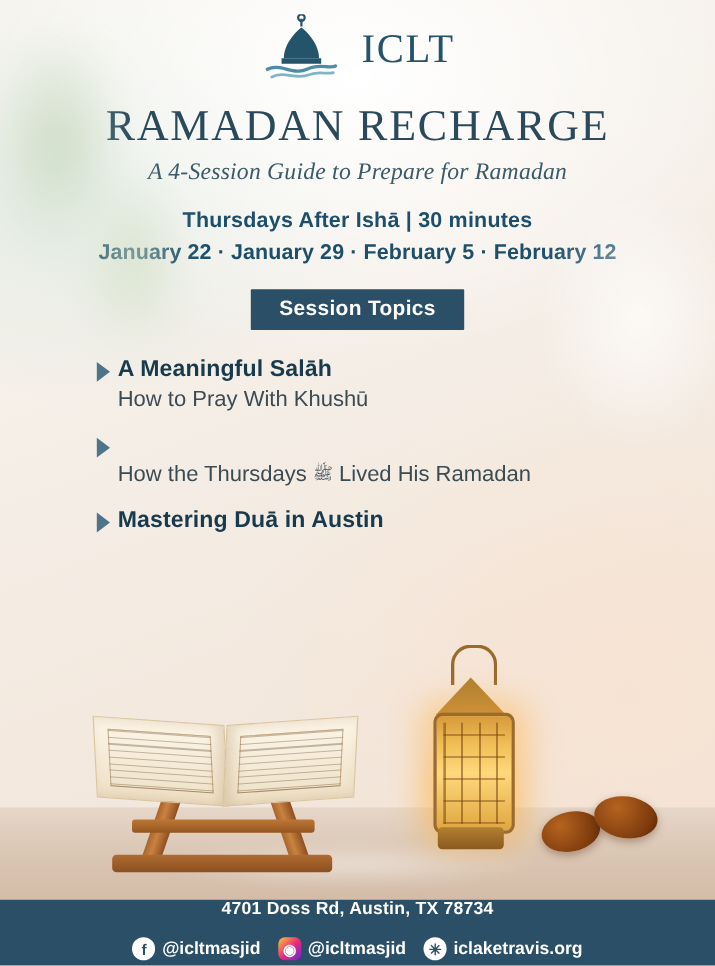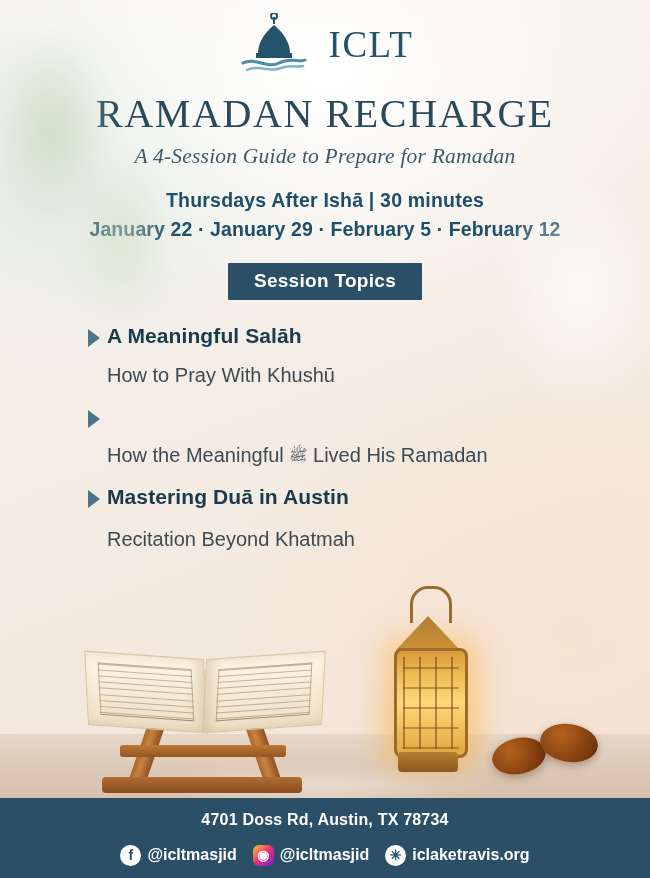--- a/index.html
+++ b/index.html
@@ -150,21 +150,21 @@
     font-size: 21px;
     font-weight: bold;
     color: #173a4d;
     letter-spacing: 0.1px;
     line-height: 1.15;
   }
   .topic-sub {
     font-size: 20px;
     color: #3c4a52;
     margin-left: 19px;
-    margin-top: 15px;
+    margin-top: 3px;
     line-height: 1.2;
   }
   .pbuh {
     font-size: 15px;
     color: #3c4a52;
     vertical-align: 2px;
   }
 
   
   .scene {
@@ -305,27 +305,27 @@
     background: radial-gradient(circle at 35% 30%, #b5641f 0%, #7d3a0d 70%, #53220a 100%);
     box-shadow: 0 3px 8px rgba(90,50,20,0.4);
   }
   .date1 { left: 492px; bottom: 52px; width: 54px; height: 36px; transform: rotate(-12deg); }
   .date2 { left: 540px; bottom: 64px; width: 58px; height: 38px; transform: rotate(8deg); }
 
   
   .footer {
     position: absolute;
     left: 0; right: 0; bottom: 0;
-    height: 80px;
+    height: 60px;
     background: #2a4f66;
     color: #ffffff;
     display: flex;
     flex-direction: column;
     align-items: center;
-    justify-content: center;
+    justify-content: flex-start;
     gap: 16px;
   }
   .address {
     font-size: 16px;
     font-weight: bold;
     letter-spacing: 0.2px;
   }
   .socials {
     display: flex;
     align-items: center;
@@ -400,35 +400,34 @@
         <span class="topic-title">A Meaningful Salāh</span>
       </div>
       <div class="topic-sub">How to Pray With Khushū</div>
     </div>
 
     <div class="topic">
       <div class="topic-head">
         <span class="arrow"></span>
       </div>
       <div class="topic-sub">
-        <span>How the Meaningful</span>
+        <span>How the Thursdays</span>
         <span class="pbuh">ﷺ</span>
         <span>Lived His Ramadan</span>
       </div>
     </div>
 
     <div class="topic">
       <div class="topic-head">
         <span class="arrow"></span>
         <span class="topic-title">Mastering Duā in Austin</span>
       </div>
     </div>
 
     <div class="topic">
-      <div class="topic-sub">Recitation Beyond Khatmah</div>
     </div>
 
   </div>
 
   <div class="scene">
     <div class="table-surface"></div>
     <div class="surface-shine"></div>
 
     <div class="quran">
       <div class="rehal-x1"></div>

